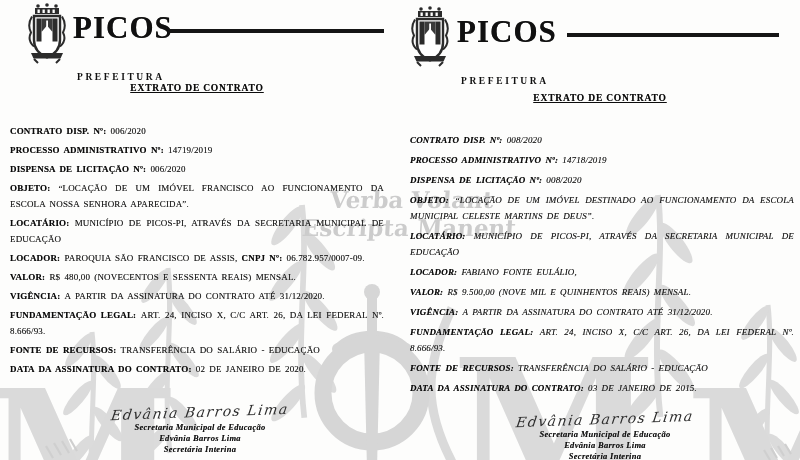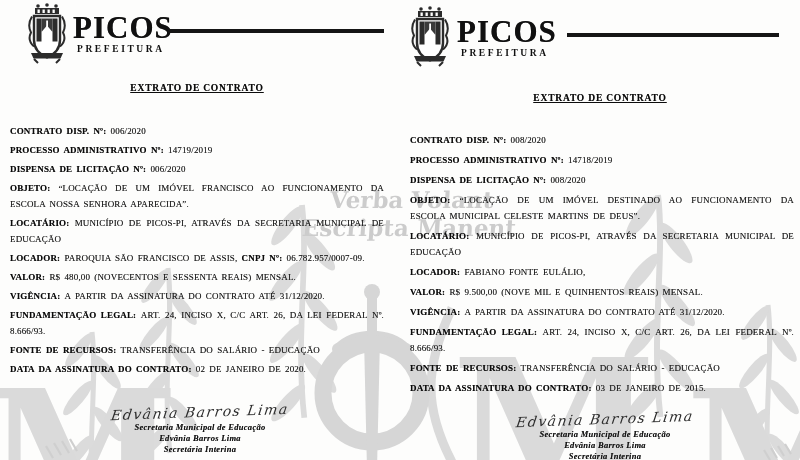--- a/index.html
+++ b/index.html
@@ -8,26 +8,26 @@
     background:#fdfdfc;
     font-family:"Liberation Serif",serif;
   }
   .wm{position:absolute;left:0;top:0;z-index:0;}
   .gothic{font-family:"DejaVu Serif",serif;font-weight:bold;}
   .doc{position:absolute;z-index:1;}
   .doc-left{left:10px;top:3px;width:375px;height:454px;}
   .doc-right{left:410px;top:6px;width:386px;height:452px;}
   .crest{position:absolute;}
   .picos{position:absolute;font:bold 31px/1 "Liberation Serif",serif;letter-spacing:1px;color:#101010;text-shadow:0 0 .4px rgba(0,0,0,.6);}
-  .pref{position:absolute;font:bold 9.5px/1 "Liberation Serif",serif;letter-spacing:2.6px;color:#101010;}
+  .pref{position:absolute;font:bold 9.5px/1 "Liberation Serif",serif;letter-spacing:2.6px;color:#101010;margin-top:28px;}
   .hline{position:absolute;height:4px;background:#151515;}
   .title{position:absolute;margin:0;font:bold 9.5px/1 "Liberation Serif",serif;letter-spacing:.8px;text-align:center;color:#0c0c0c;text-shadow:0 0 .4px rgba(0,0,0,.55);text-decoration:underline;}
   .fields{position:absolute;}
   .field{margin:0 0 3px;font:9px/16px "Liberation Serif",serif;color:#1c1c1c;text-align:justify;word-spacing:1.8px;letter-spacing:.15px;text-shadow:0 0 .35px rgba(0,0,0,.5);}
-  .doc-right .field{margin-bottom:4px;}
+  .doc-right .field{margin-bottom:4px;font-style:italic;}
   .field .b{font-weight:bold;color:#0b0b0b;}
   .sig{position:absolute;width:210px;text-align:center;color:#141414;}
   .hand{font:italic 14px/1.15 "DejaVu Serif",serif;letter-spacing:1.5px;color:#2d2d2d;transform:rotate(-2deg) skewX(-10deg);white-space:nowrap;margin-bottom:2px;}
   .sig-line{font:bold italic 8.5px/11px "Liberation Serif",serif;letter-spacing:.3px;text-shadow:0 0 .35px rgba(0,0,0,.5);}
 </style>
 </head>
 <body>
 
 <svg class="wm" width="800" height="460" viewBox="0 0 800 460" aria-hidden="true">
   <defs>

